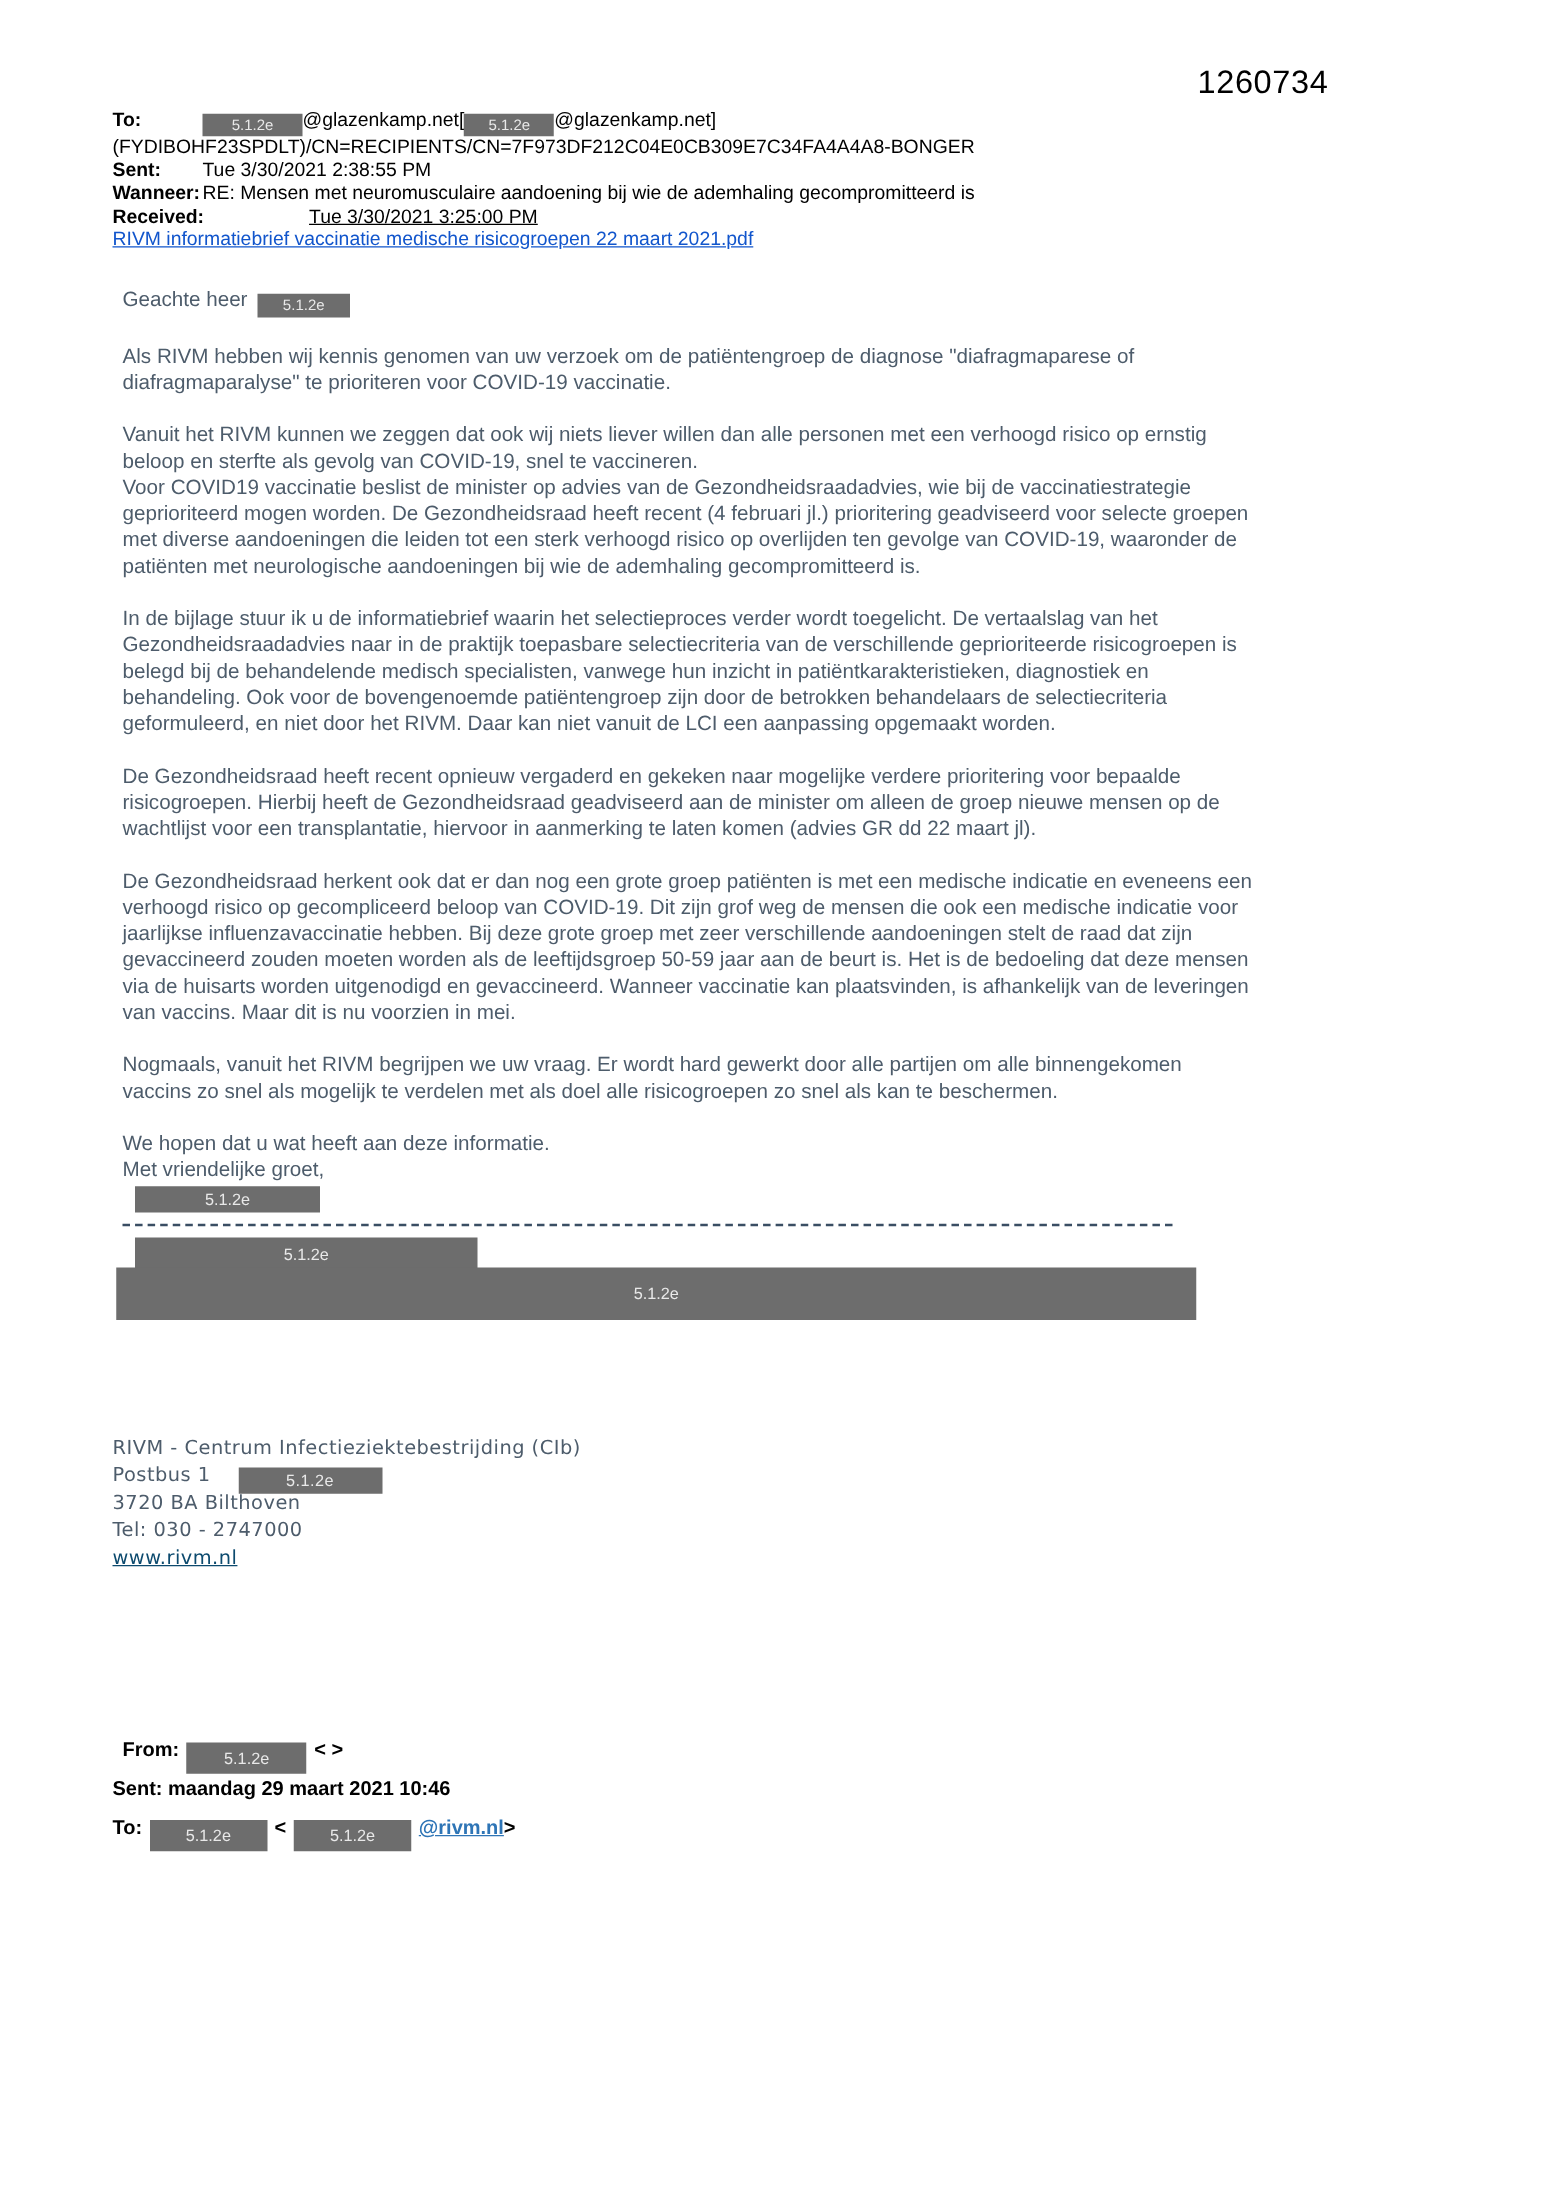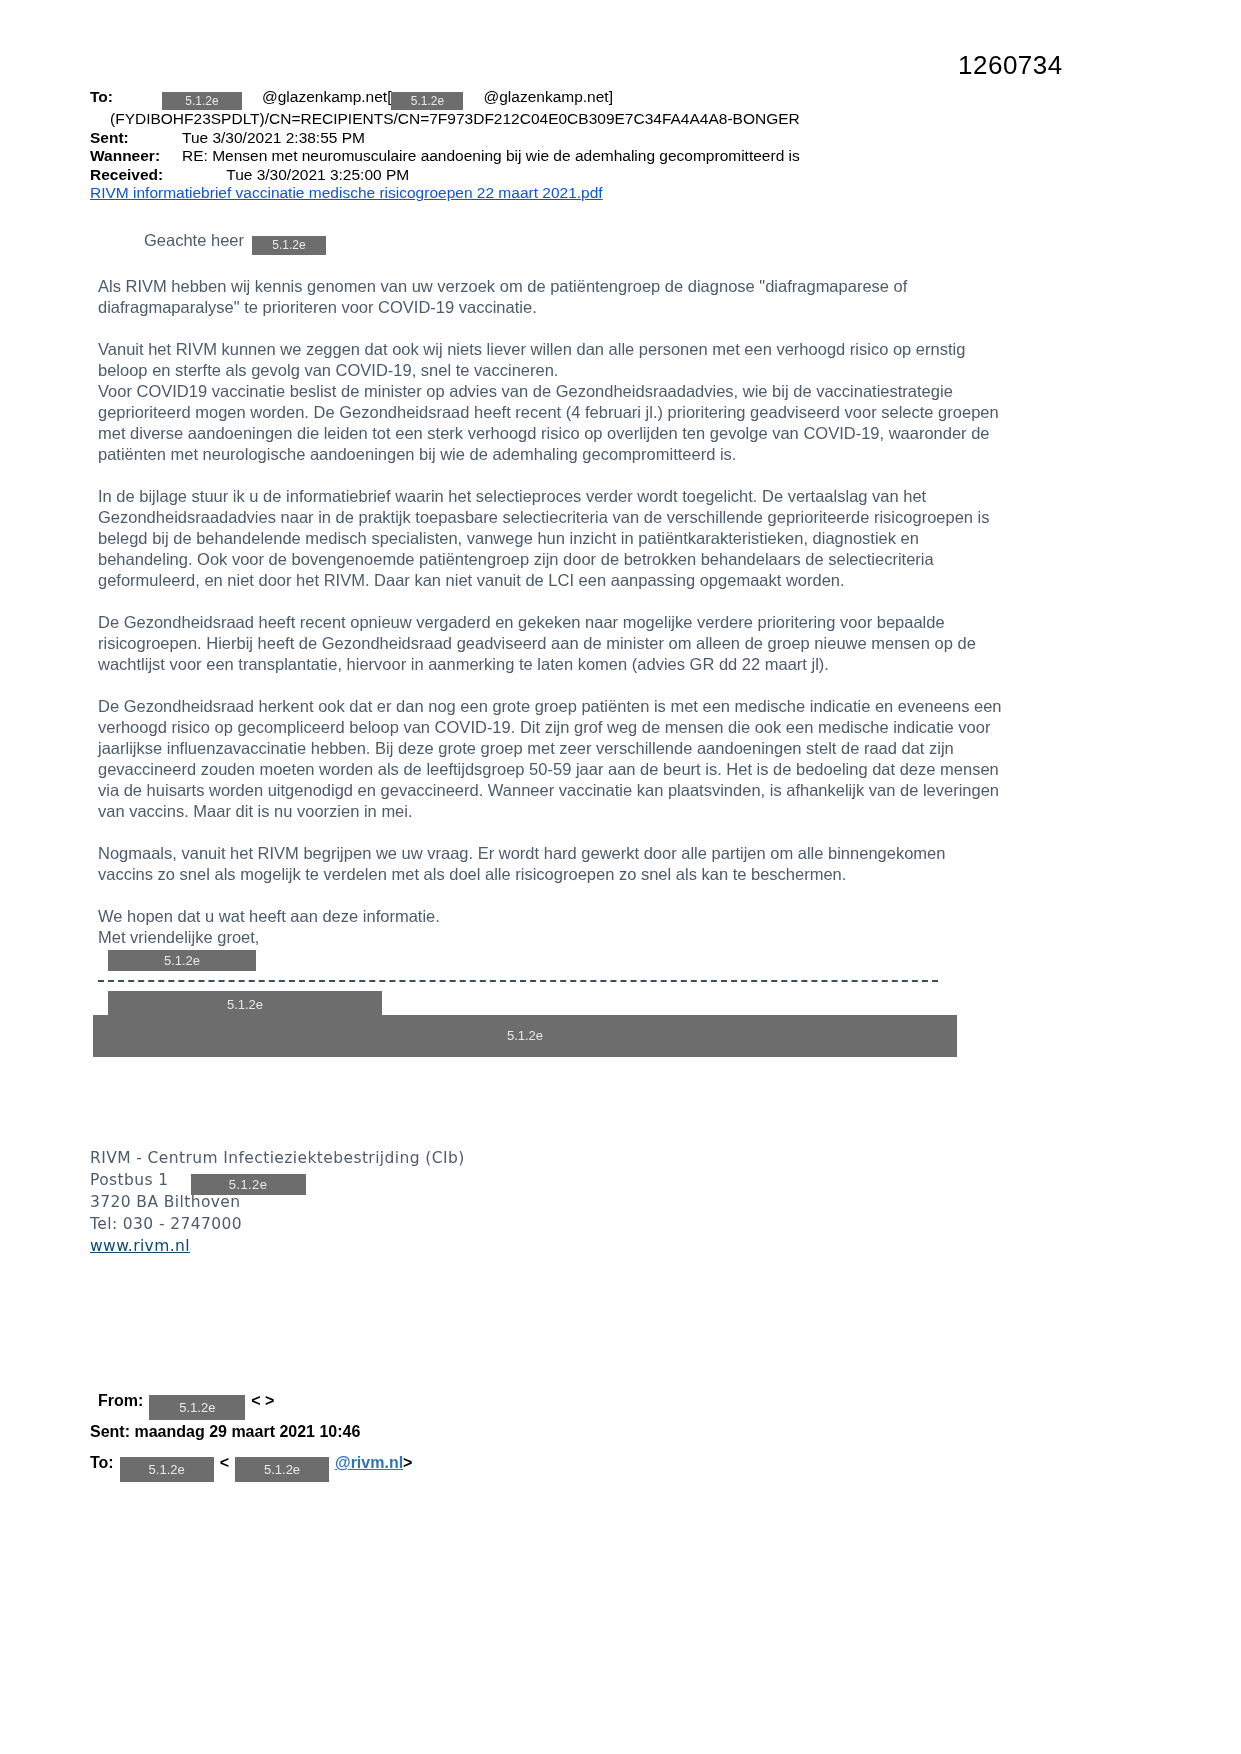--- a/index.html
+++ b/index.html
@@ -43,41 +43,41 @@
   .email-header {
     position: absolute;
     top: 88px;
     left: 90px;
     width: 1000px;
     font-size: 15.5px;
     line-height: 18.5px;
     color: #000000;
   }
   .hlabel { font-weight: 700; display: inline-block; min-width: 72px; }
-  .hval   { color: #000000; padding-left: 20px; }
-  .received-val { margin-left: 43px; }
+  .hval   { color: #000000; }
+  .received-val { margin-left: 84px; text-decoration: underline; }
   .attachment-link {
     color: #1155cc;
     text-decoration: underline;
     cursor: pointer;
     text-align: right;
   }
 
   
   .email-body {
     position: absolute;
     top: 230px;
     left: 98px;
     width: 905px;
     color: #4d5c6b;
     font-size: 16.5px;
     line-height: 21px;
   }
   .email-body p { margin: 21px 0; white-space: pre-line; }
-  .greeting { margin-bottom: 0; margin-left: 46px; }
+  .greeting { margin-bottom: 0; }
   .closing { white-space: pre-line; margin-top: 21px; }
 
   .sig-chip-small {
     display: block;
     width: 148px;
     height: 21px;
     line-height: 21px;
     margin-left: 10px;
     margin-top: 2px;
     background: #6d6d6d;

